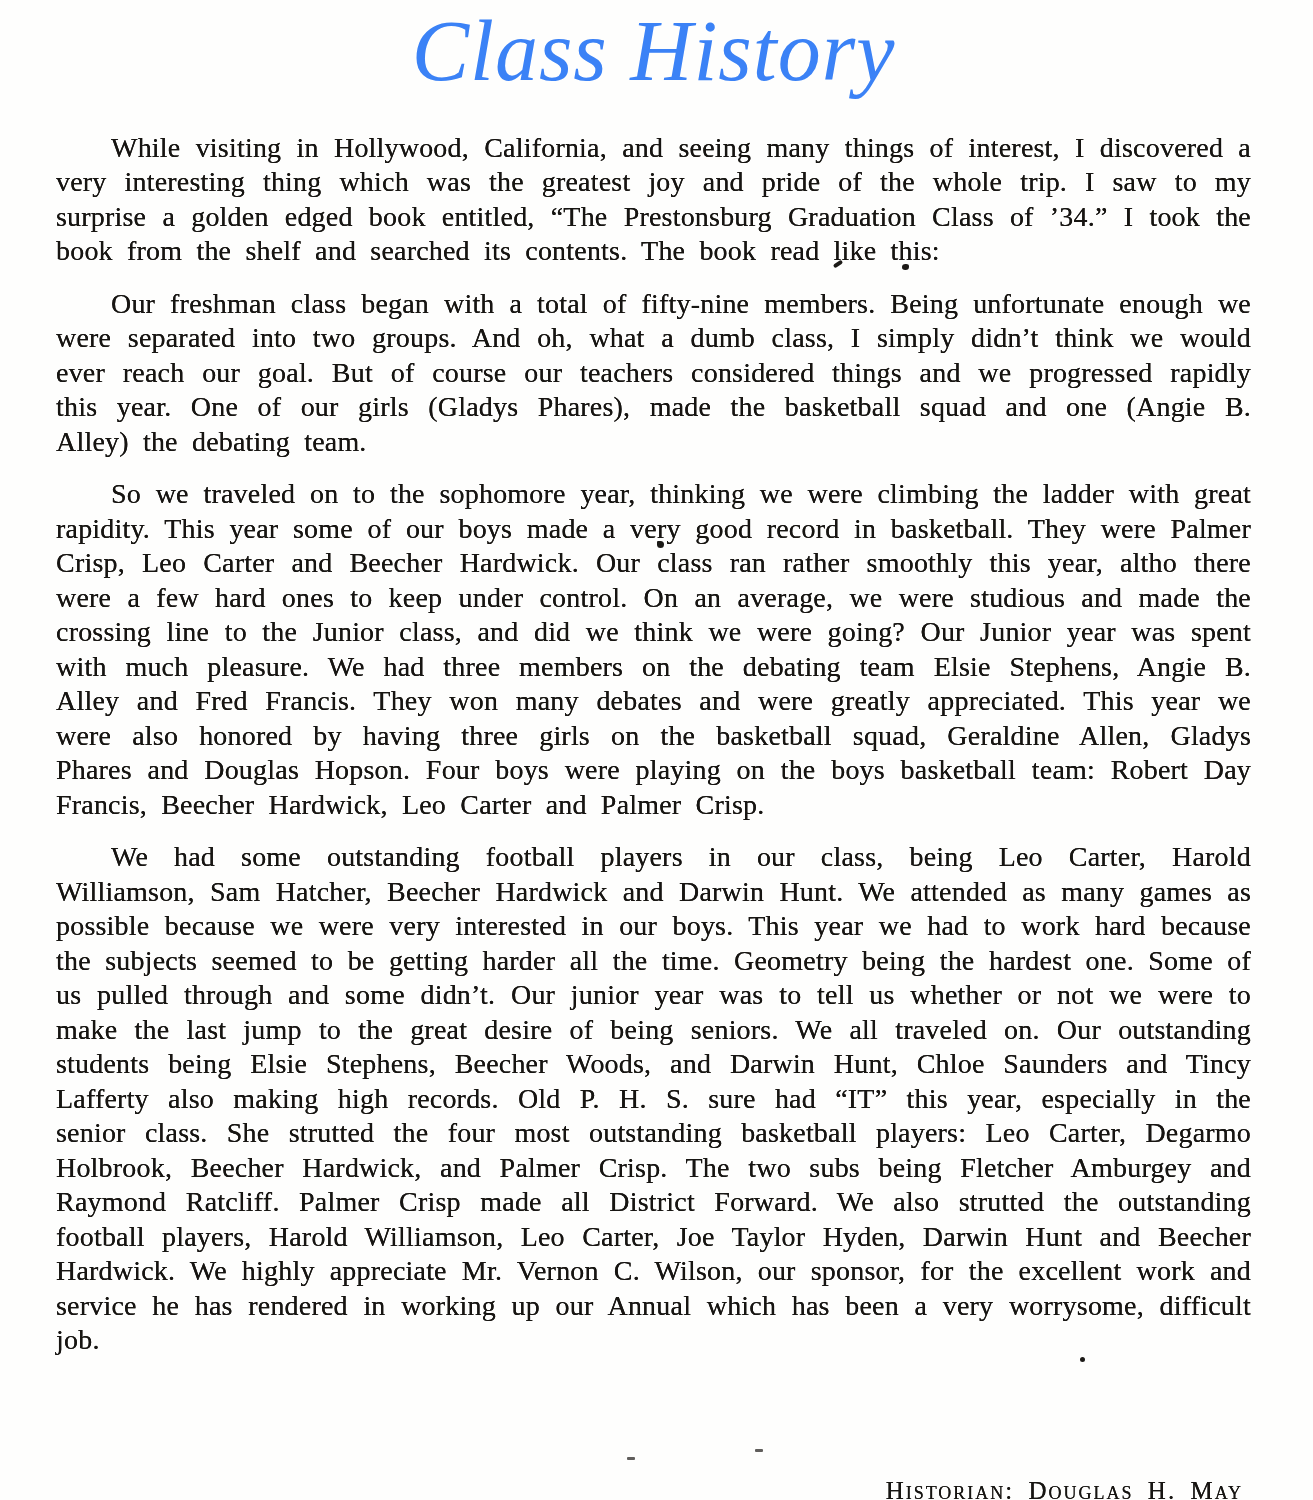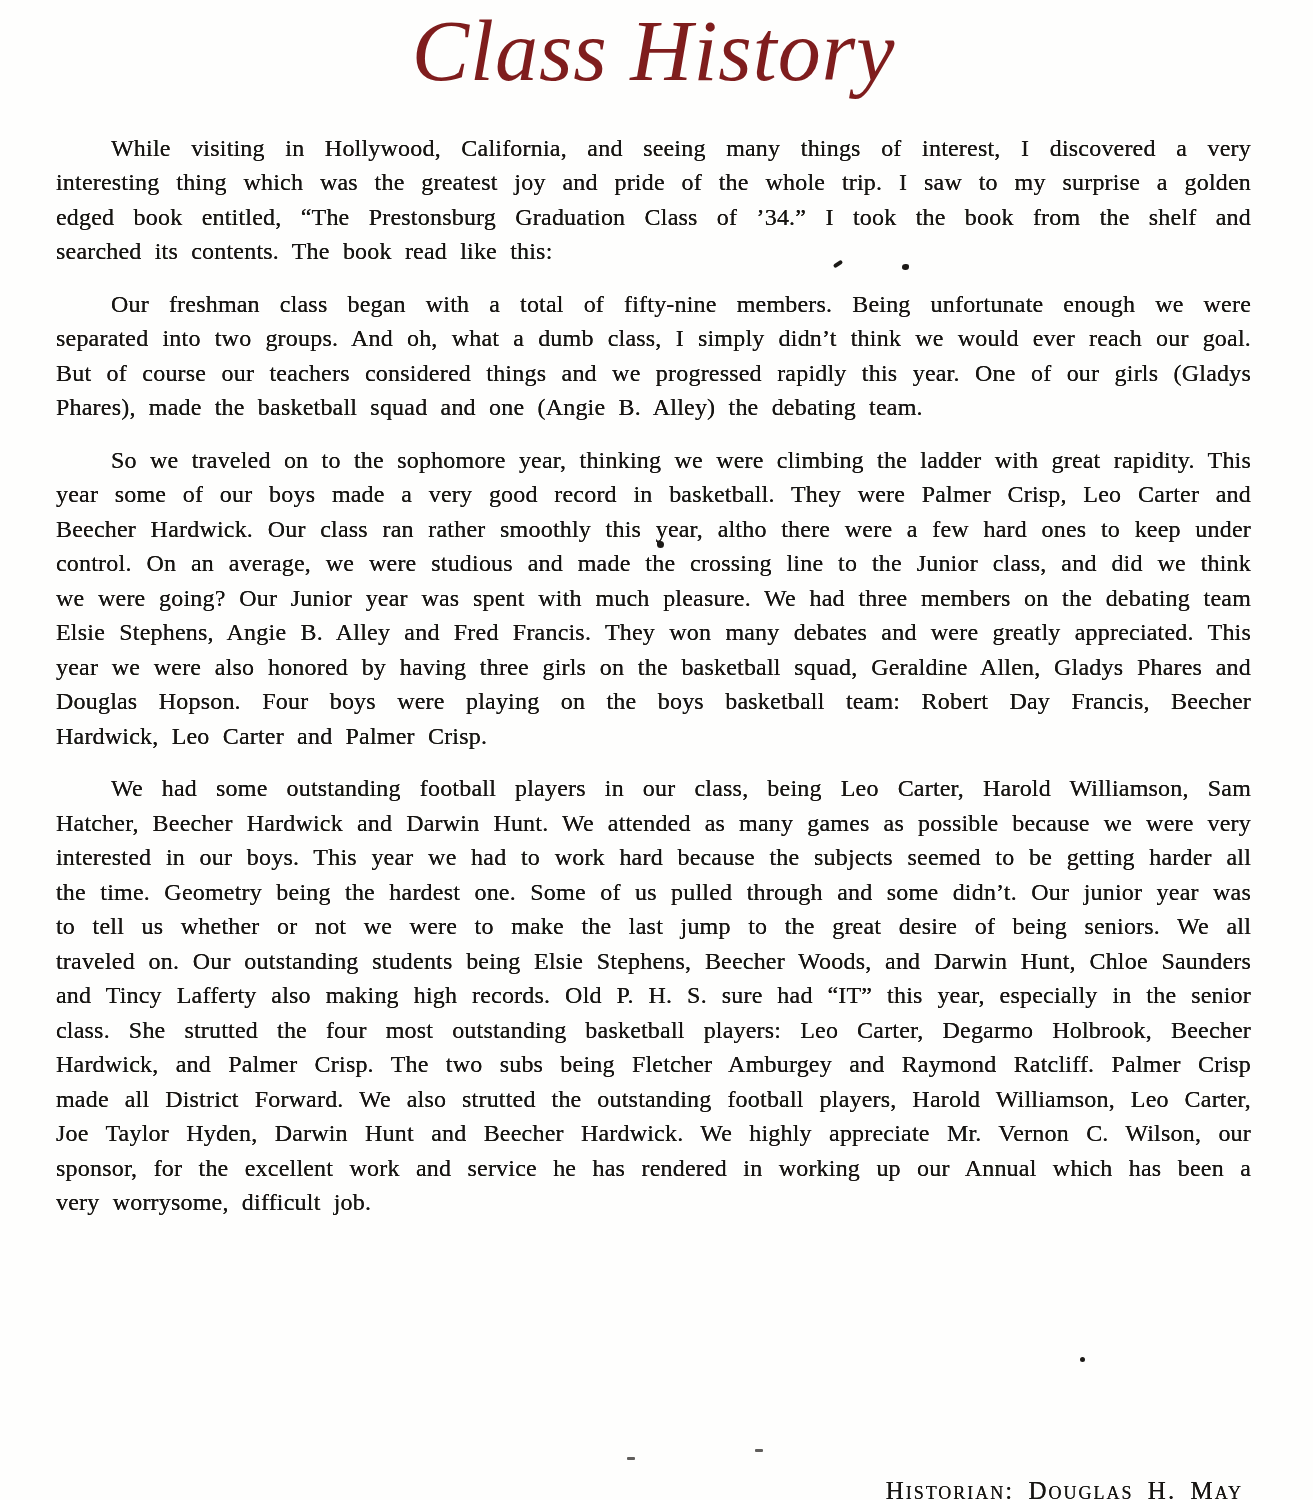--- a/index.html
+++ b/index.html
@@ -26,24 +26,24 @@
   }
   .title {
     font-family: "Liberation Serif", serif;
     font-style: italic;
     font-weight: normal;
     font-size: 86px;
     line-height: 1.1;
     text-align: center;
     margin: 0 0 32px 0;
     letter-spacing: 1px;
-    color: #7f1d1d;
+    color: #3b82f6;
   }
   .body-para {
-    font-size: 24px;
+    font-size: 28px;
     line-height: 34.5px;
     text-align: justify;
     text-indent: 55px;
     word-spacing: 7px;
     letter-spacing: 0.2px;
     margin: 0 0 18px 0;
     
     text-shadow: 0 0 0.5px #171512;
   }
   .body-para.first {

